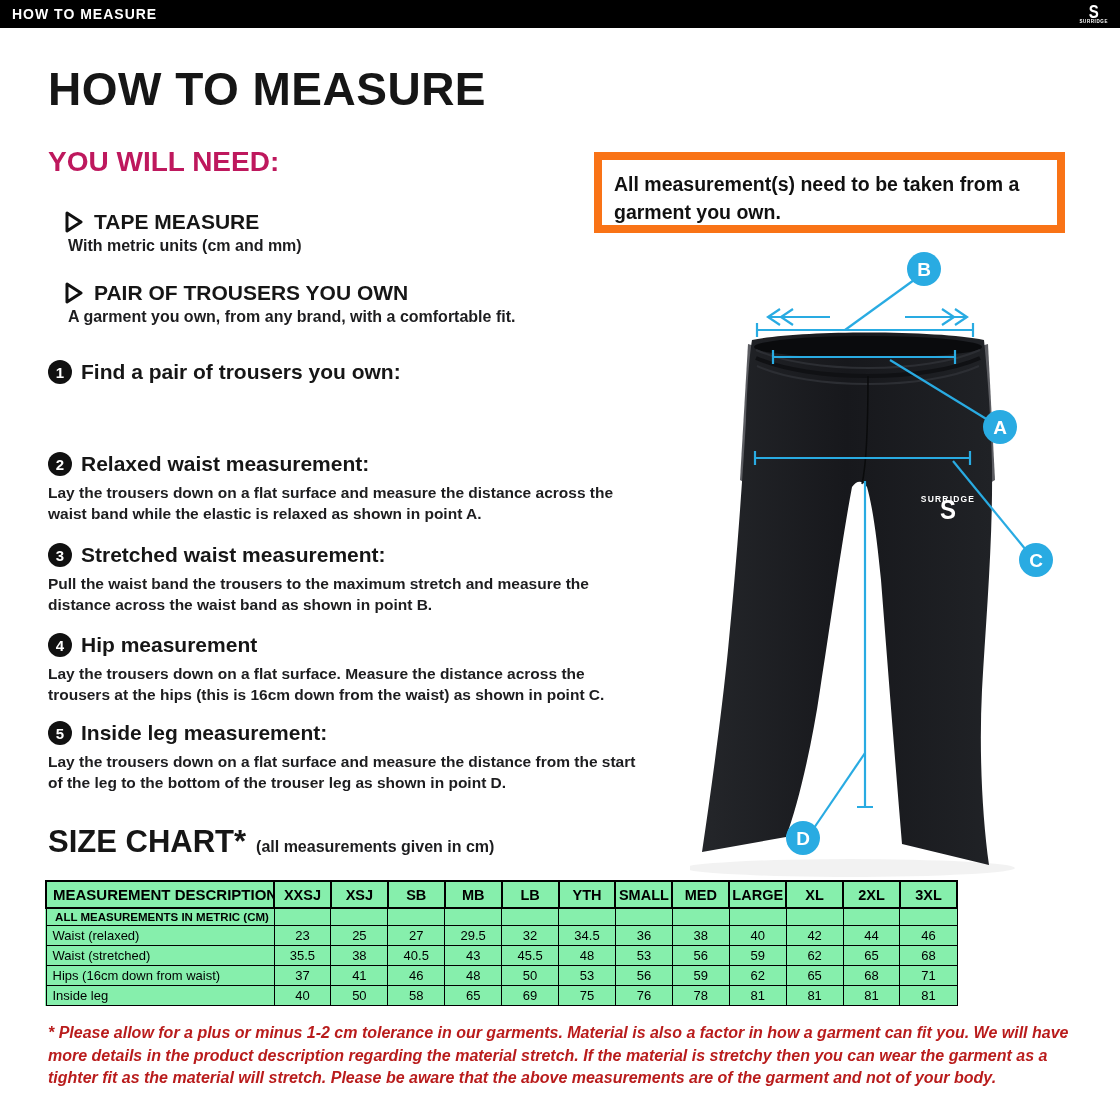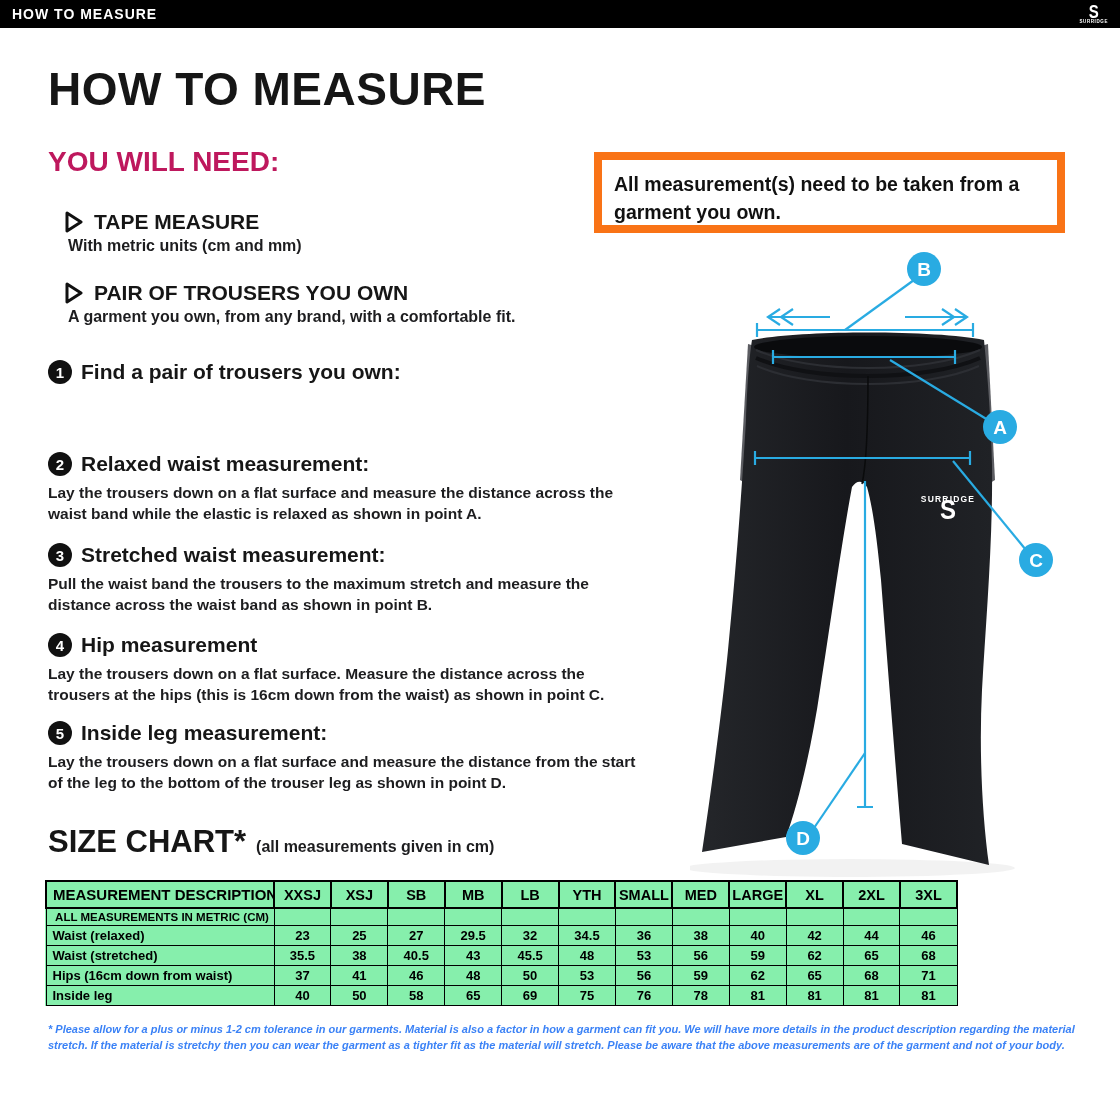--- a/index.html
+++ b/index.html
@@ -42,25 +42,25 @@
   .sc-title { font-size:31px; font-weight:800; color:#161616; }
   .sc-note { font-size:16px; font-weight:700; color:#1d1d1f; }
   table.sizes { position:absolute; left:45px; top:880px; width:913px; border-collapse:collapse;
                 table-layout:fixed; background:#86efac; }
   table.sizes td, table.sizes th { border:1.5px solid #000; text-align:center; padding:0 2px;
                 font-family:"Liberation Sans", sans-serif; color:#000; overflow:hidden; white-space:nowrap; }
   col.c-desc { width:228px; }
   tr.hd th { font-size:14.5px; font-weight:700; height:27px; border-width:2px; }
   tr.hd th.desc { text-align:left; padding-left:6px; font-size:15px; }
   tr.metric td { height:17px; font-size:11.5px; font-weight:700; text-align:center; padding-left:6px; }
-  tr.data td { height:20px; font-size:13px; font-weight:700; }
+  tr.data td { height:20px; font-size:13px; font-weight:400; }
   tr.data td.lbl { text-align:left; padding-left:6px; }
   
-  .footnote { position:absolute; left:48px; top:1022px; width:1050px; font-size:11px;
-              font-weight:700; font-style:italic; line-height:1.42; color:#3b82f6; }
+  .footnote { position:absolute; left:48px; top:1022px; width:1050px; font-size:16px;
+              font-weight:700; font-style:italic; line-height:1.42; color:#b91c1c; }
   .acc { stroke:#29ABE2; stroke-width:2.2; fill:none; }
   .ptc { fill:#29ABE2; }
   .ptl { fill:#fff; font-size:19px; font-weight:700; text-anchor:middle; font-family:"Liberation Sans",sans-serif; }
 </style>
 </head>
 <body>
 
 <div class="topbar">
   <div class="topbar-title">HOW TO MEASURE</div>
   <div class="brandmark">

